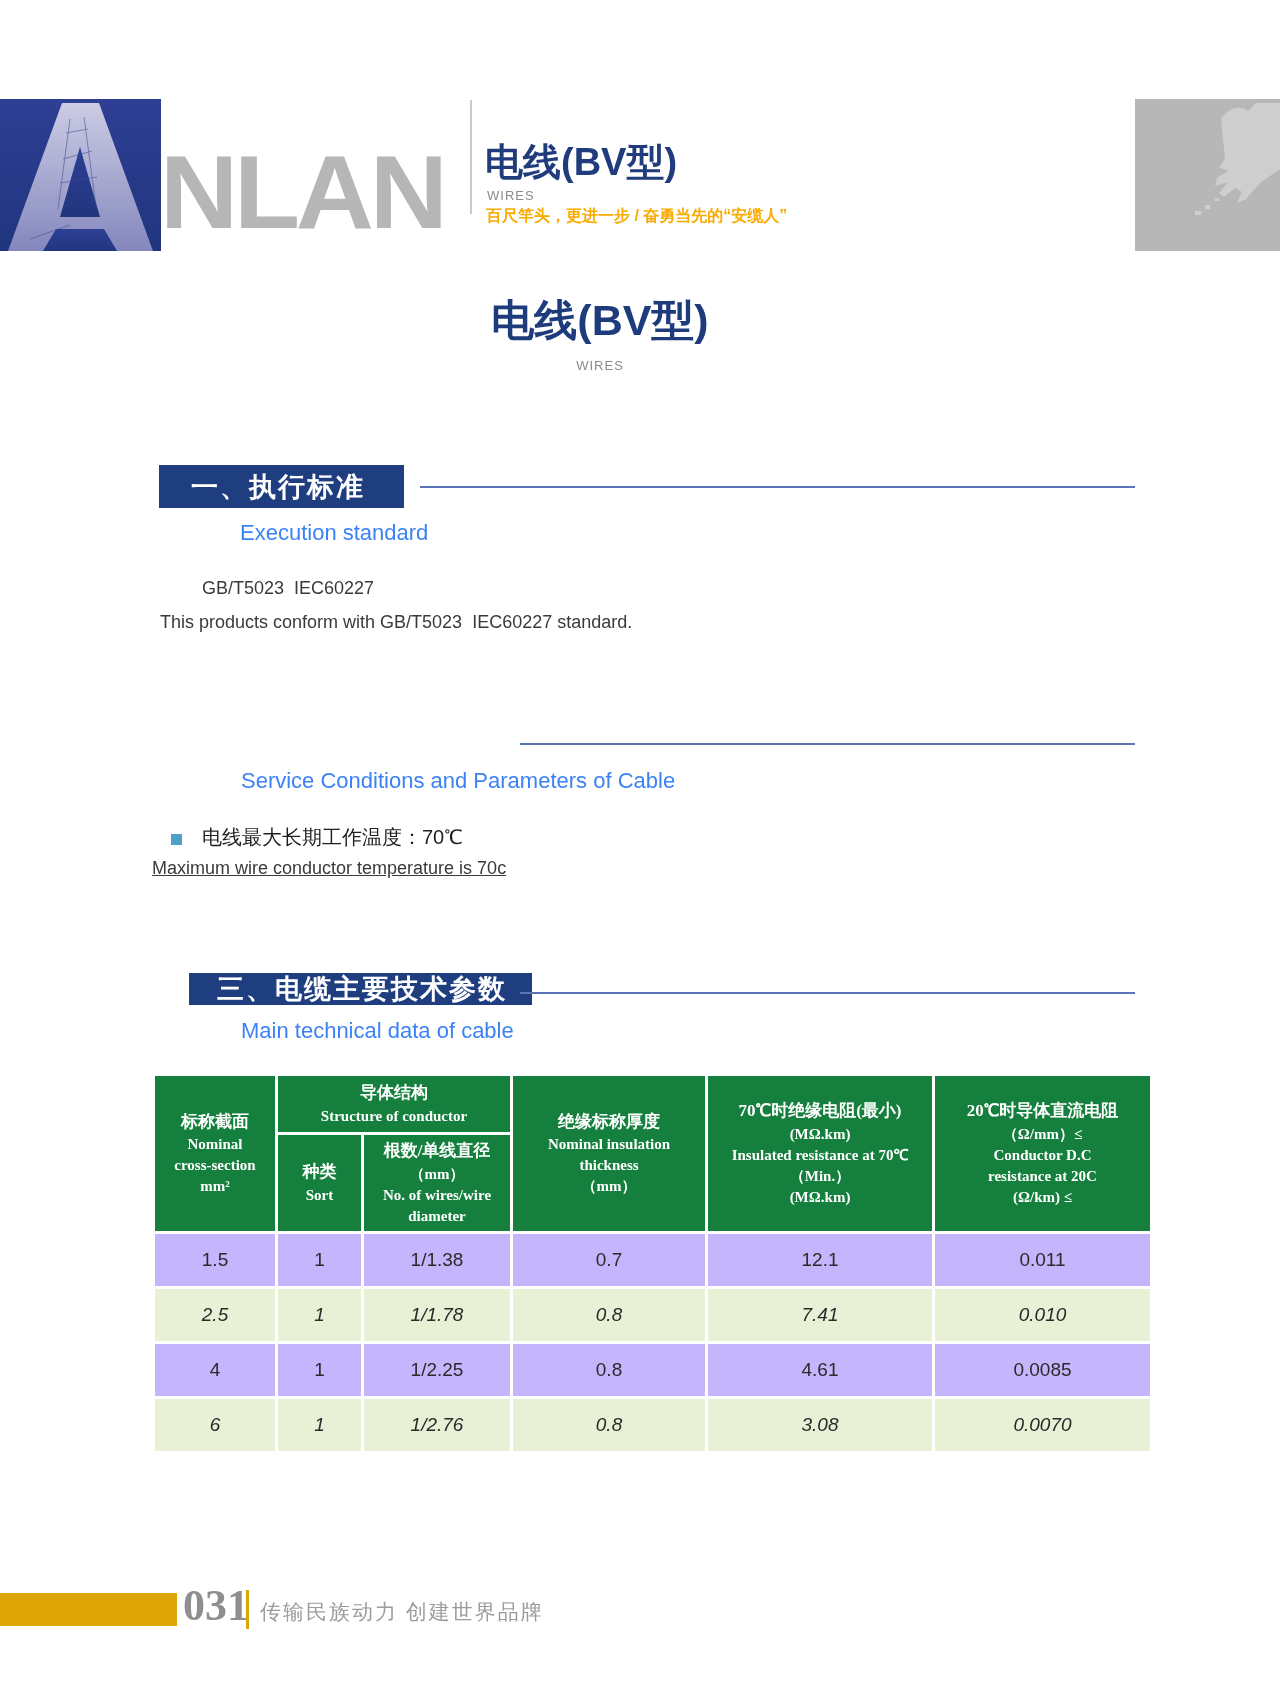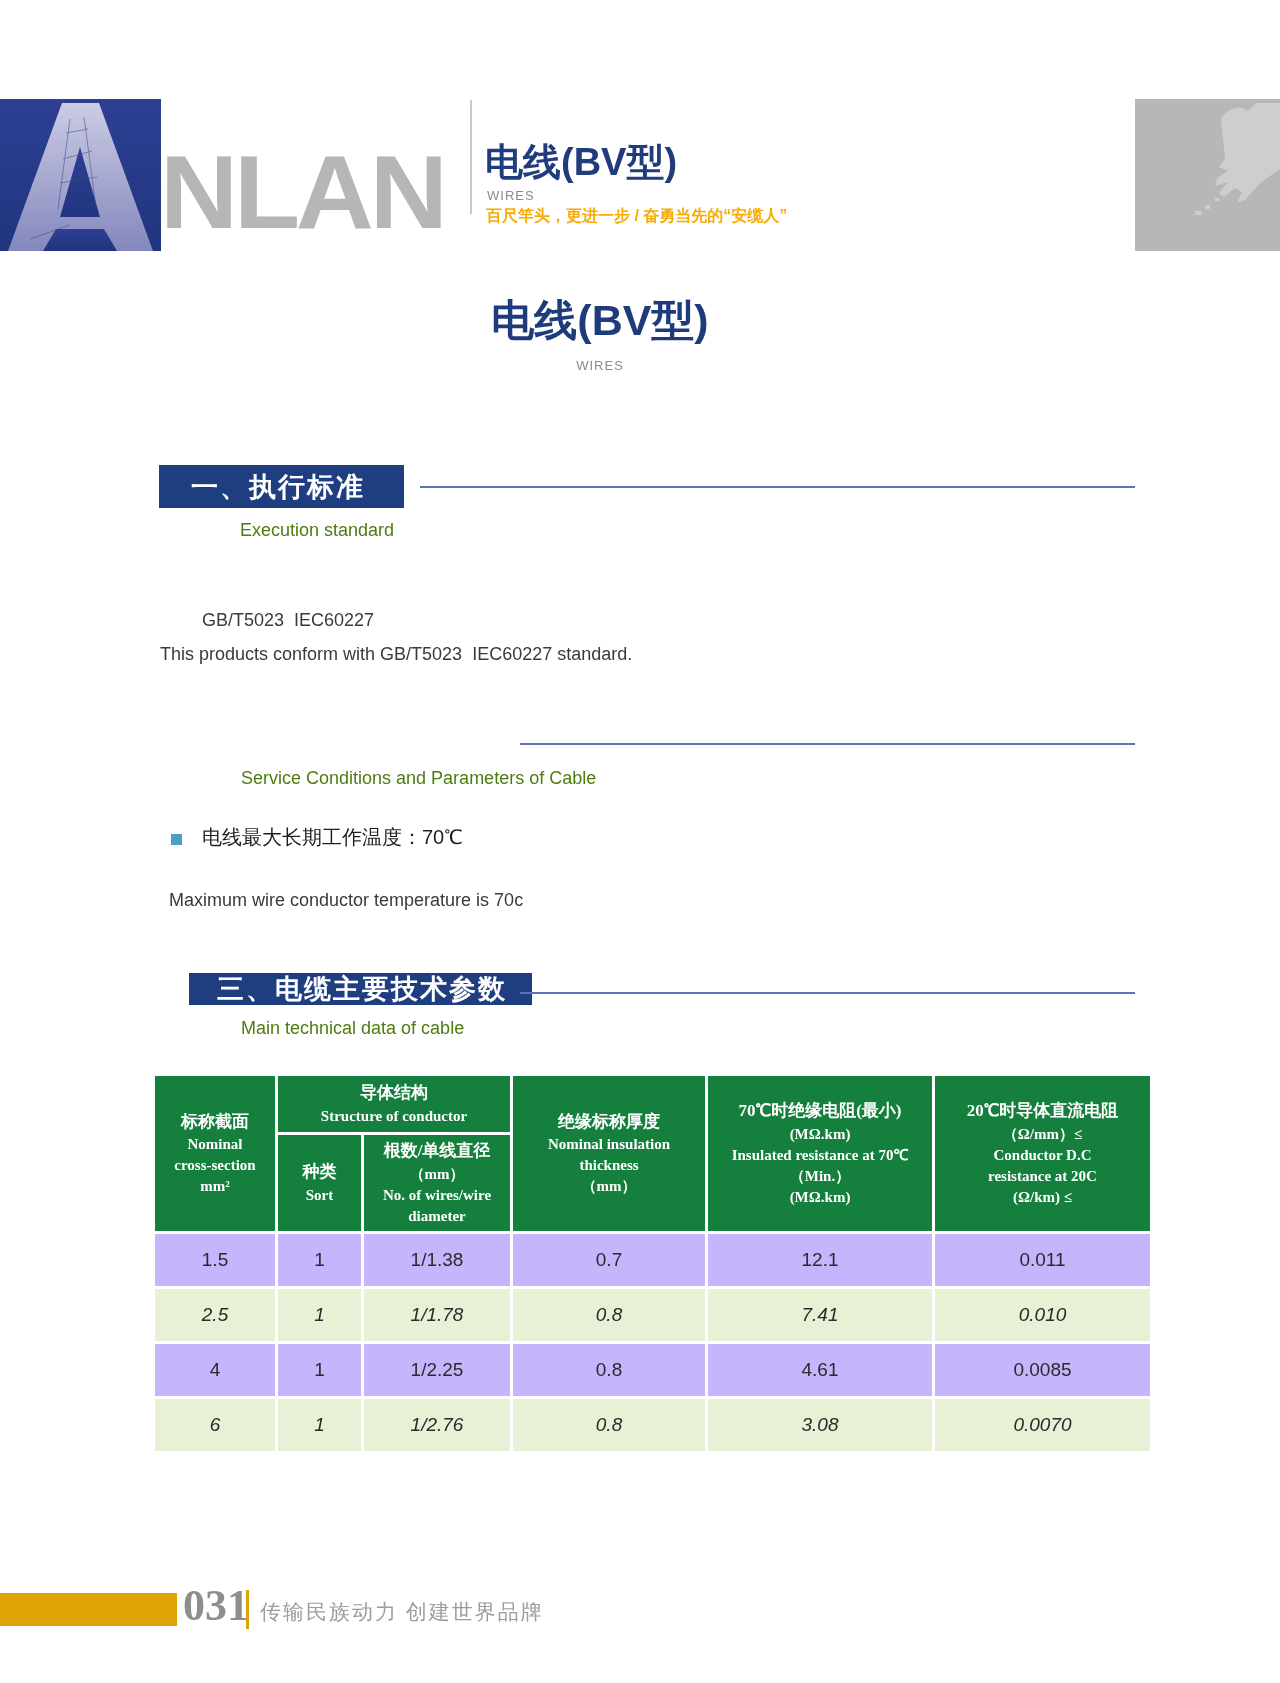--- a/index.html
+++ b/index.html
@@ -25,30 +25,30 @@
   
   .banner{background:#1f3e80;color:#ffffff;display:flex;align-items:center;
           padding-left:28px;box-sizing:border-box;font-size:27px;font-weight:bold;letter-spacing:2px;}
   .banner1{left:159px;top:465px;width:245px;height:43px;padding-left:32px;}
   .banner2{left:162px;top:723px;width:343px;height:41px;}
   .banner3{left:162px;top:973px;width:343px;height:32px;margin-left:27px;}
   .rule{height:2px;background:#5b74b8;}
   .rule1{left:420px;top:486px;width:715px;}
   .rule2{left:520px;top:743px;width:615px;}
   .rule3{left:520px;top:992px;width:615px;}
-  .caption{font-size:18px;color:#4d7c0f;}
+  .caption{font-size:22px;color:#3b82f6;}
   .cap1{left:240px;top:520px;}
   .cap2{left:241px;top:768px;}
   .cap3{left:241px;top:1018px;}
-  .body-text{font-size:18px;color:#3a3a3a;white-space:pre;margin-top:32px;}
+  .body-text{font-size:18px;color:#3a3a3a;white-space:pre;}
   .bt1{left:202px;top:578px;}
   .bt2{left:160px;top:612px;}
   .bullet-sq{left:171px;top:834px;width:11px;height:11px;background:#4ba0c6;}
   .bullet-text{left:202px;top:824px;font-size:20px;color:#1f1f1f;}
-  .bt3{left:169px;top:858px;}
+  .bt3{left:152px;top:858px;text-decoration:underline;}
 
   
   .tech-table{left:152px;top:1073px;}
   table{border-collapse:separate;border-spacing:3px;}
   td{text-align:center;vertical-align:middle;}
   .th{background:#15803d;color:#ffffff;font-family:"Liberation Serif",serif;font-weight:bold;padding:4px 6px;}
   .th-cn{font-size:17px;line-height:1.45;}
   .th-en{font-size:15px;line-height:1.4;white-space:pre-line;}
   .row-blue{background:#c4b5fd;}
   .row-green{background:#e8f0d6;font-style:italic;}

